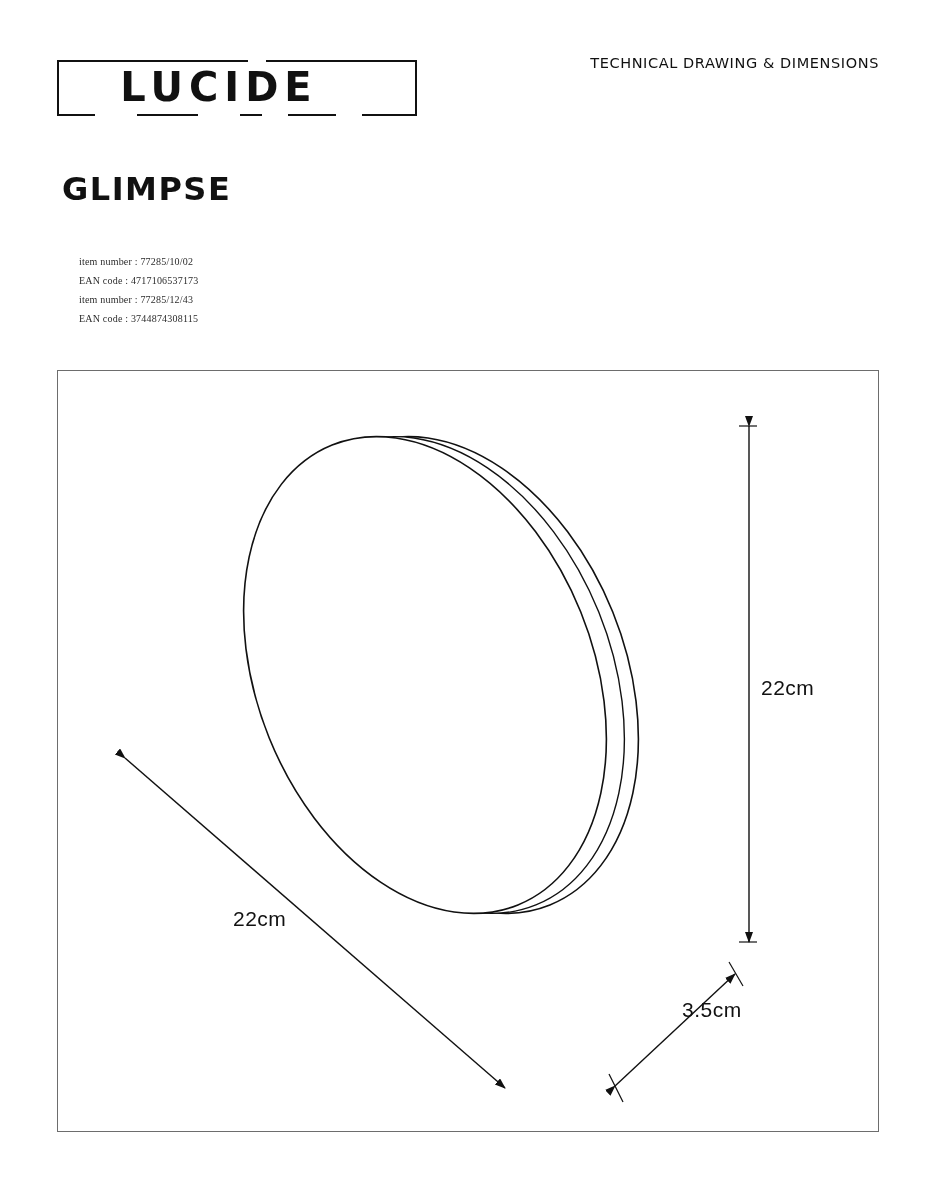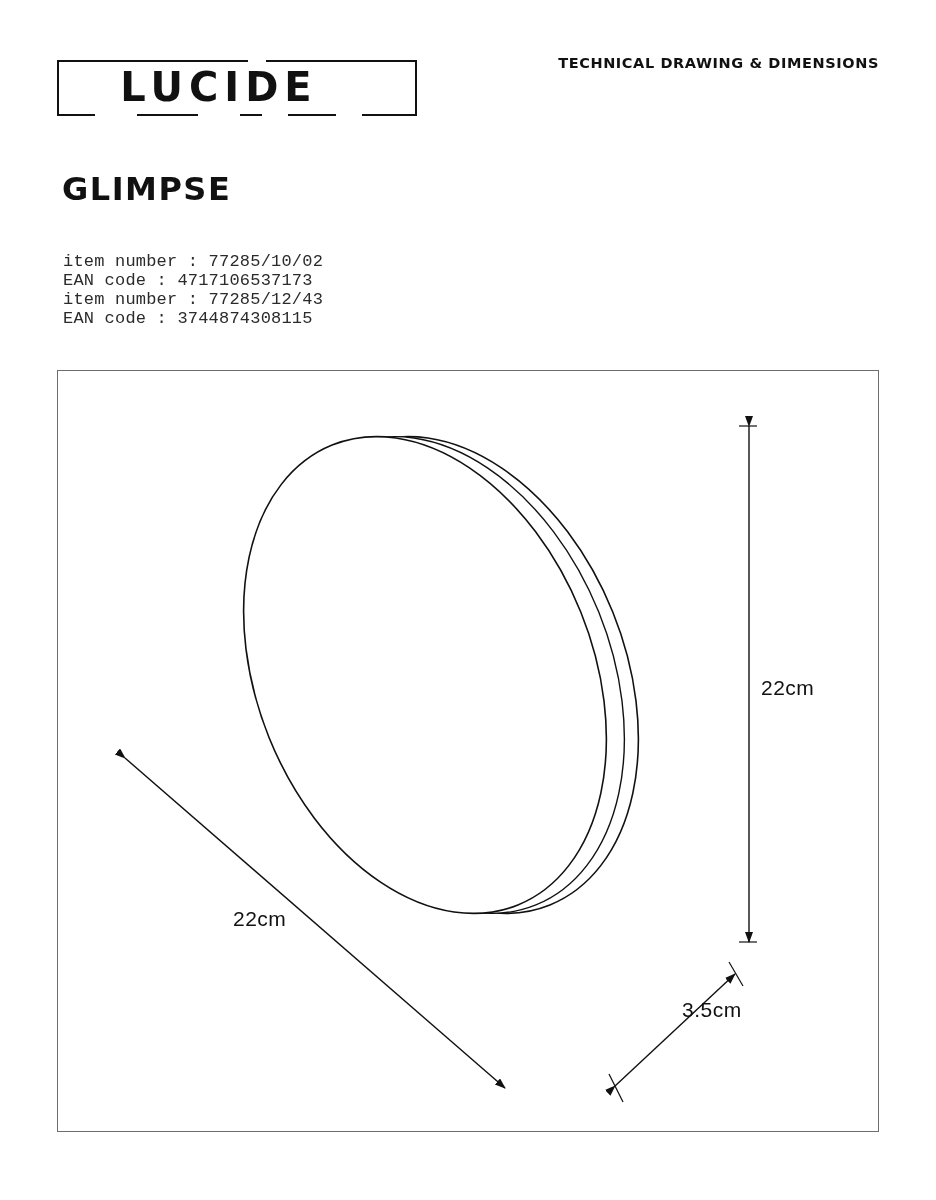--- a/index.html
+++ b/index.html
@@ -57,43 +57,43 @@
   .notch-c { left: 262px; top: 112px; width: 26px; height: 8px; }
   .notch-d { left: 336px; top: 112px; width: 26px; height: 8px; }
   .notch-e { left: 248px; top: 56px;  width: 18px; height: 8px; }
 
   .header-title {
     position: absolute;
     right: 57px;
     top: 55px;
     font-family: "DejaVu Sans", sans-serif;
     font-size: 14.5px;
-    font-weight: 700;
+    font-weight: 400;
     letter-spacing: 0.6px;
     color: #111;
     text-align: center;
   }
 
   
   .product-name {
     position: absolute;
     left: 62px;
     top: 170px;
     font-family: "DejaVu Sans", sans-serif;
     font-size: 32px;
     font-weight: 700;
     letter-spacing: 1.5px;
     color: #111;
   }
   .codes {
     position: absolute;
-    left: 63px;
+    left: 79px;
     top: 252px;
-    font-family: Liberation Mono, monospace;
-    font-size: 17px;
+    font-family: Liberation Serif, serif;
+    font-size: 10px;
     line-height: 19px;
     color: #2b2b2b;
     letter-spacing: 0.2px;
   }
   .codes div { white-space: pre; }
 
   
   .frame {
     position: absolute;
     left: 57px;

